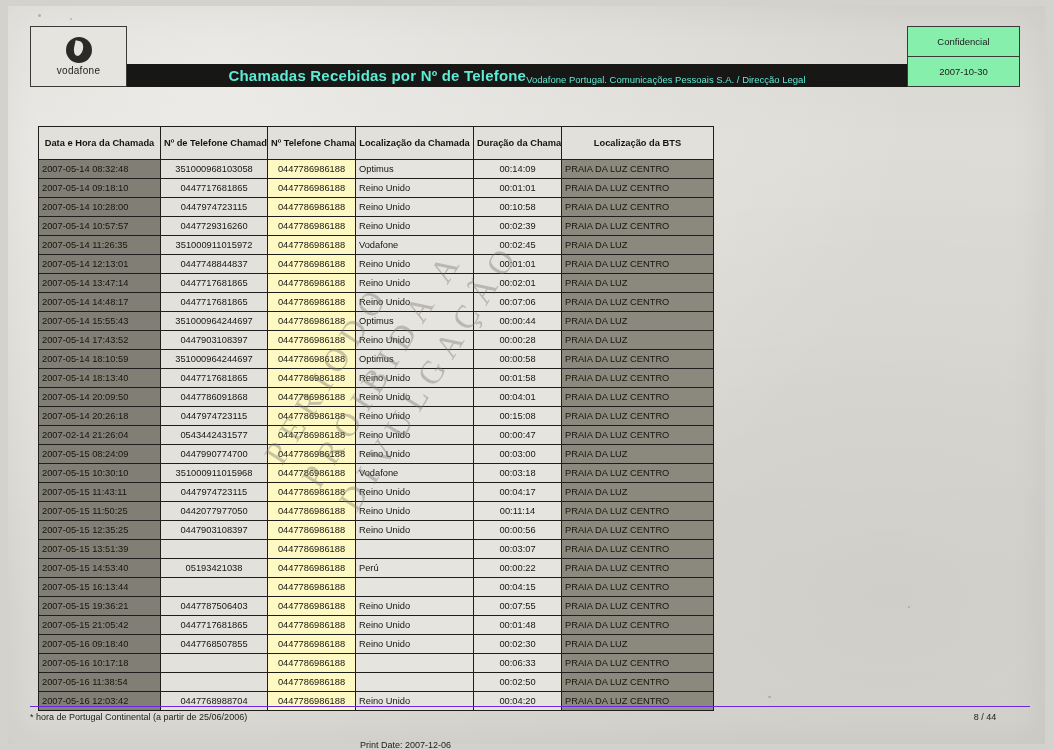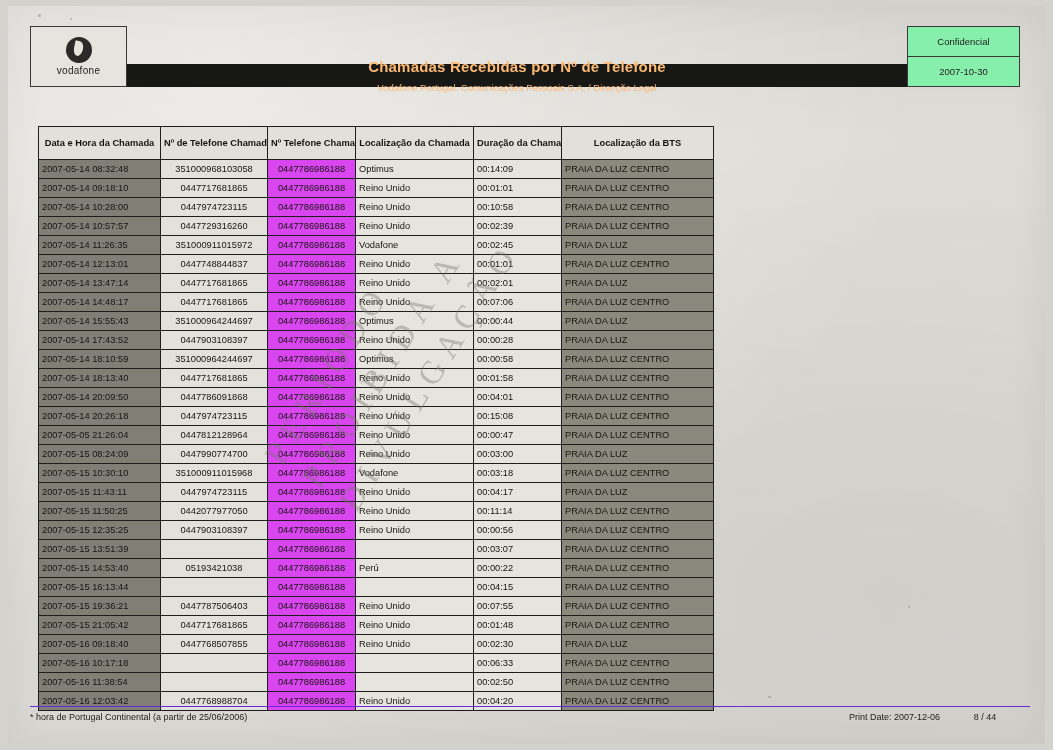--- a/index.html
+++ b/index.html
@@ -81,24 +81,24 @@
     font-size: 10px;
     color: #1d1d1b;
     letter-spacing: .3px;
   }
   .title-box {
     flex: 1;
     background: #171716;
     border: 1px solid #171716;
     box-sizing: border-box;
     display: flex;
-    flex-direction: column;
+    flex-direction: row;
     align-items: center;
     justify-content: center;
-    color: #fdba74;
+    color: #5eead4;
     position: relative;
     margin-top: 38px;
   }
   .title-main {
     font-size: 15px;
     font-weight: bold;
     letter-spacing: .2px;
   }
   .title-sub {
     font-size: 9.5px;
@@ -150,23 +150,23 @@
     height: 33px;
     font-size: 9.3px;
     font-weight: bold;
     text-align: center;
     line-height: 11px;
     vertical-align: middle;
     background: #e2e0da;
   }
   td.col-dt   { text-align: left;   padding-left: 4px; background: #817f75; }
   td.col-num  { text-align: center; background: #e3e1db; }
-  td.col-cal  { text-align: center; background: #d946ef; }
+  td.col-cal  { text-align: center; background: #fef9c3; }
   td.col-loc  { text-align: left;   padding-left: 4px; background: #e6e4de; }
-  td.col-dur  { background: #e6e4de; }
+  td.col-dur  { text-align: center; background: #e6e4de; }
   td.col-bts  { text-align: left;   padding-left: 5px; background: #8b897e; }
 
   thead th.h-dt  { background: #7c7a70; }
   thead th.h-num { background: #e2e0da; }
   thead th.h-cal { background: #7a7870; }
   thead th.h-loc { background: #e4e2dc; }
   thead th.h-dur { background: #e4e2dc; }
   thead th.h-bts { background: #807e74; }
 
   
@@ -194,21 +194,21 @@
     top: 700px;
     width: 1000px;
     border-top: 1px solid #6d28d9;
     padding-top: 5px;
     display: flex;
     align-items: flex-start;
     font-size: 9px;
     color: #22221e;
   }
   .footer-left  { width: 330px; }
-  .footer-mid   { flex: 1; text-align: right; }
+  .footer-mid   { flex: 1; text-align: left; margin-top: 28px; }
   .footer-right { width: 90px; text-align: center; }
 
   .speck {
     position: absolute;
     background: #8d8b84;
     border-radius: 50%;
     opacity: .55;
     pointer-events: none;
   }
 </style>
@@ -361,22 +361,22 @@
             </tr>
             <tr>
               <td class="col-dt">2007-05-14 20:26:18</td>
               <td class="col-num">0447974723115</td>
               <td class="col-cal">0447786986188</td>
               <td class="col-loc">Reino Unido</td>
               <td class="col-dur">00:15:08</td>
               <td class="col-bts">PRAIA DA LUZ CENTRO</td>
             </tr>
             <tr>
-              <td class="col-dt">2007-05-05 21:26:04</td>
-              <td class="col-num">0447812128964</td>
+              <td class="col-dt">2007-02-14 21:26:04</td>
+              <td class="col-num">0543442431577</td>
               <td class="col-cal">0447786986188</td>
               <td class="col-loc">Reino Unido</td>
               <td class="col-dur">00:00:47</td>
               <td class="col-bts">PRAIA DA LUZ CENTRO</td>
             </tr>
             <tr>
               <td class="col-dt">2007-05-15 08:24:09</td>
               <td class="col-num">0447990774700</td>
               <td class="col-cal">0447786986188</td>
               <td class="col-loc">Reino Unido</td>

